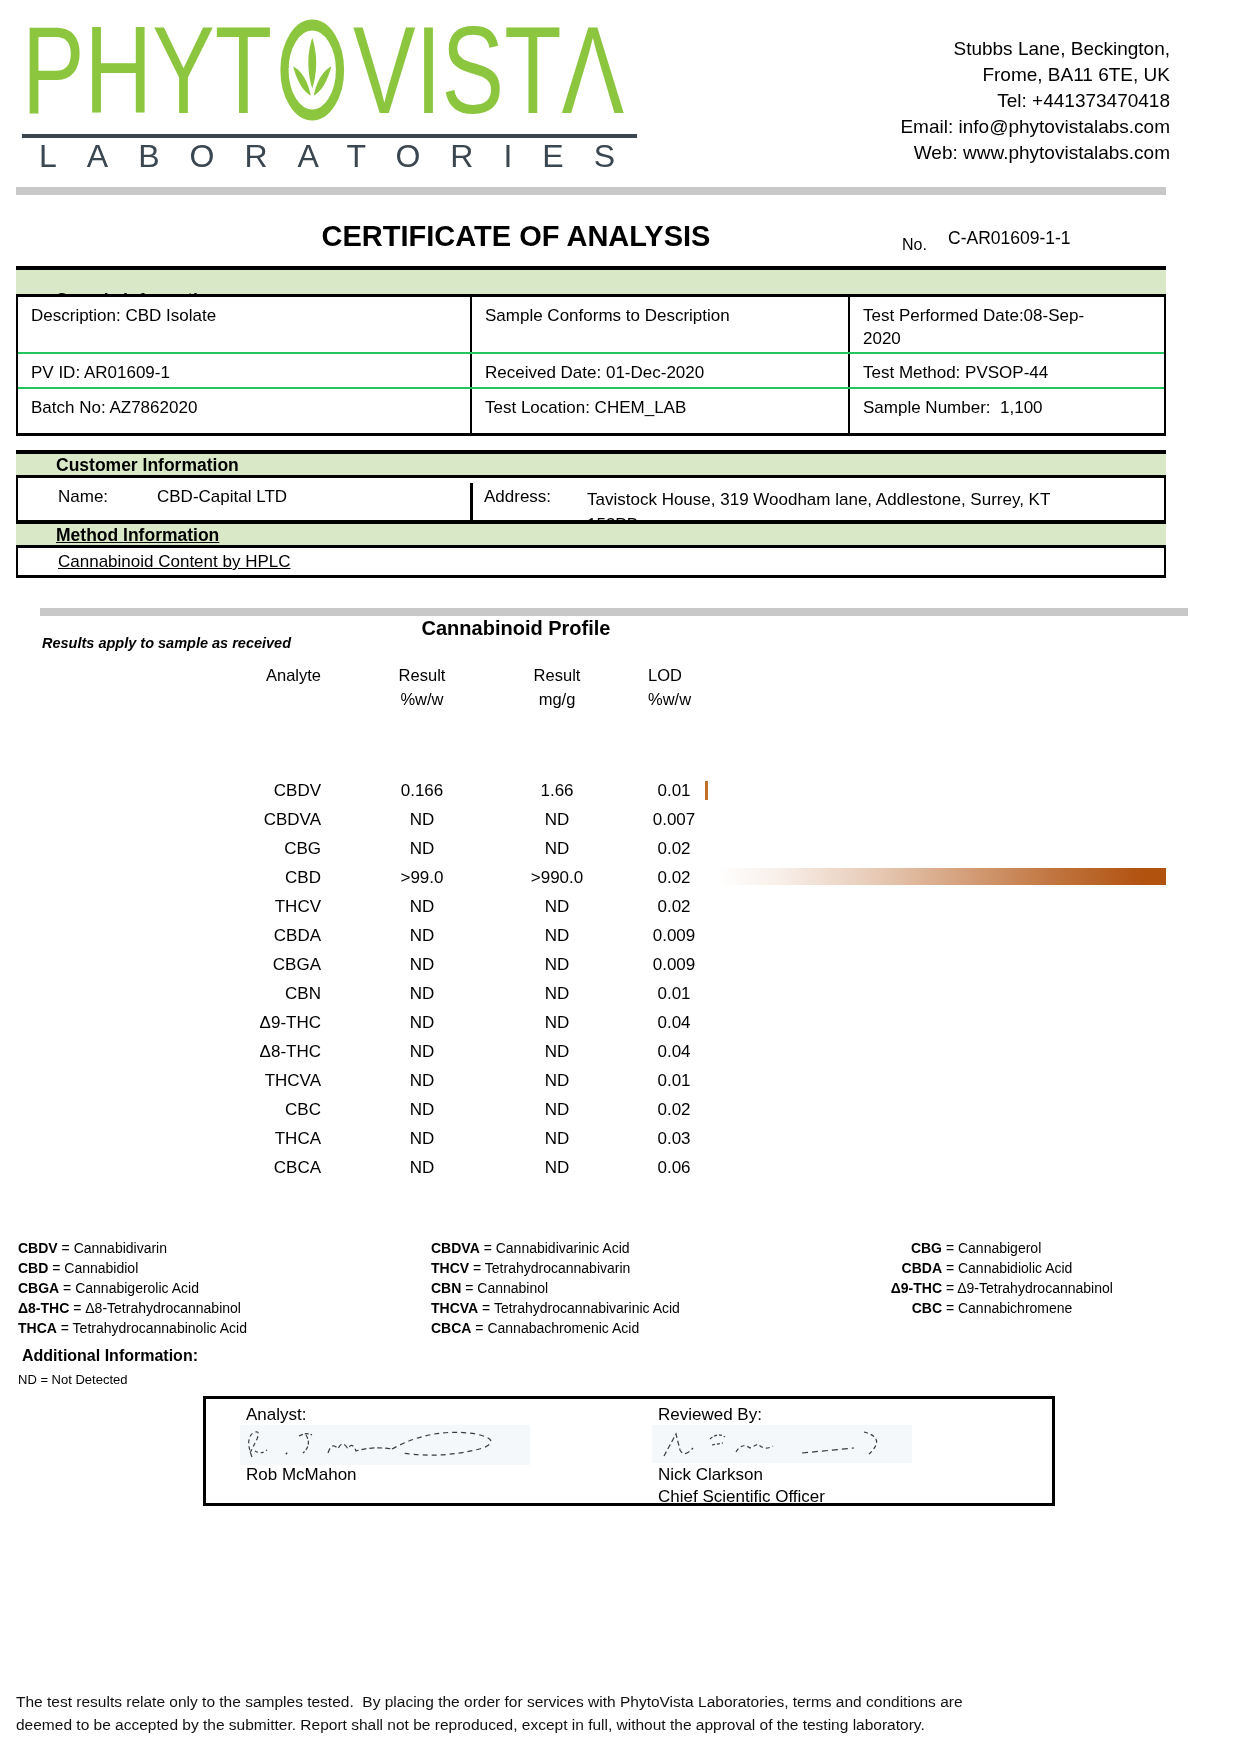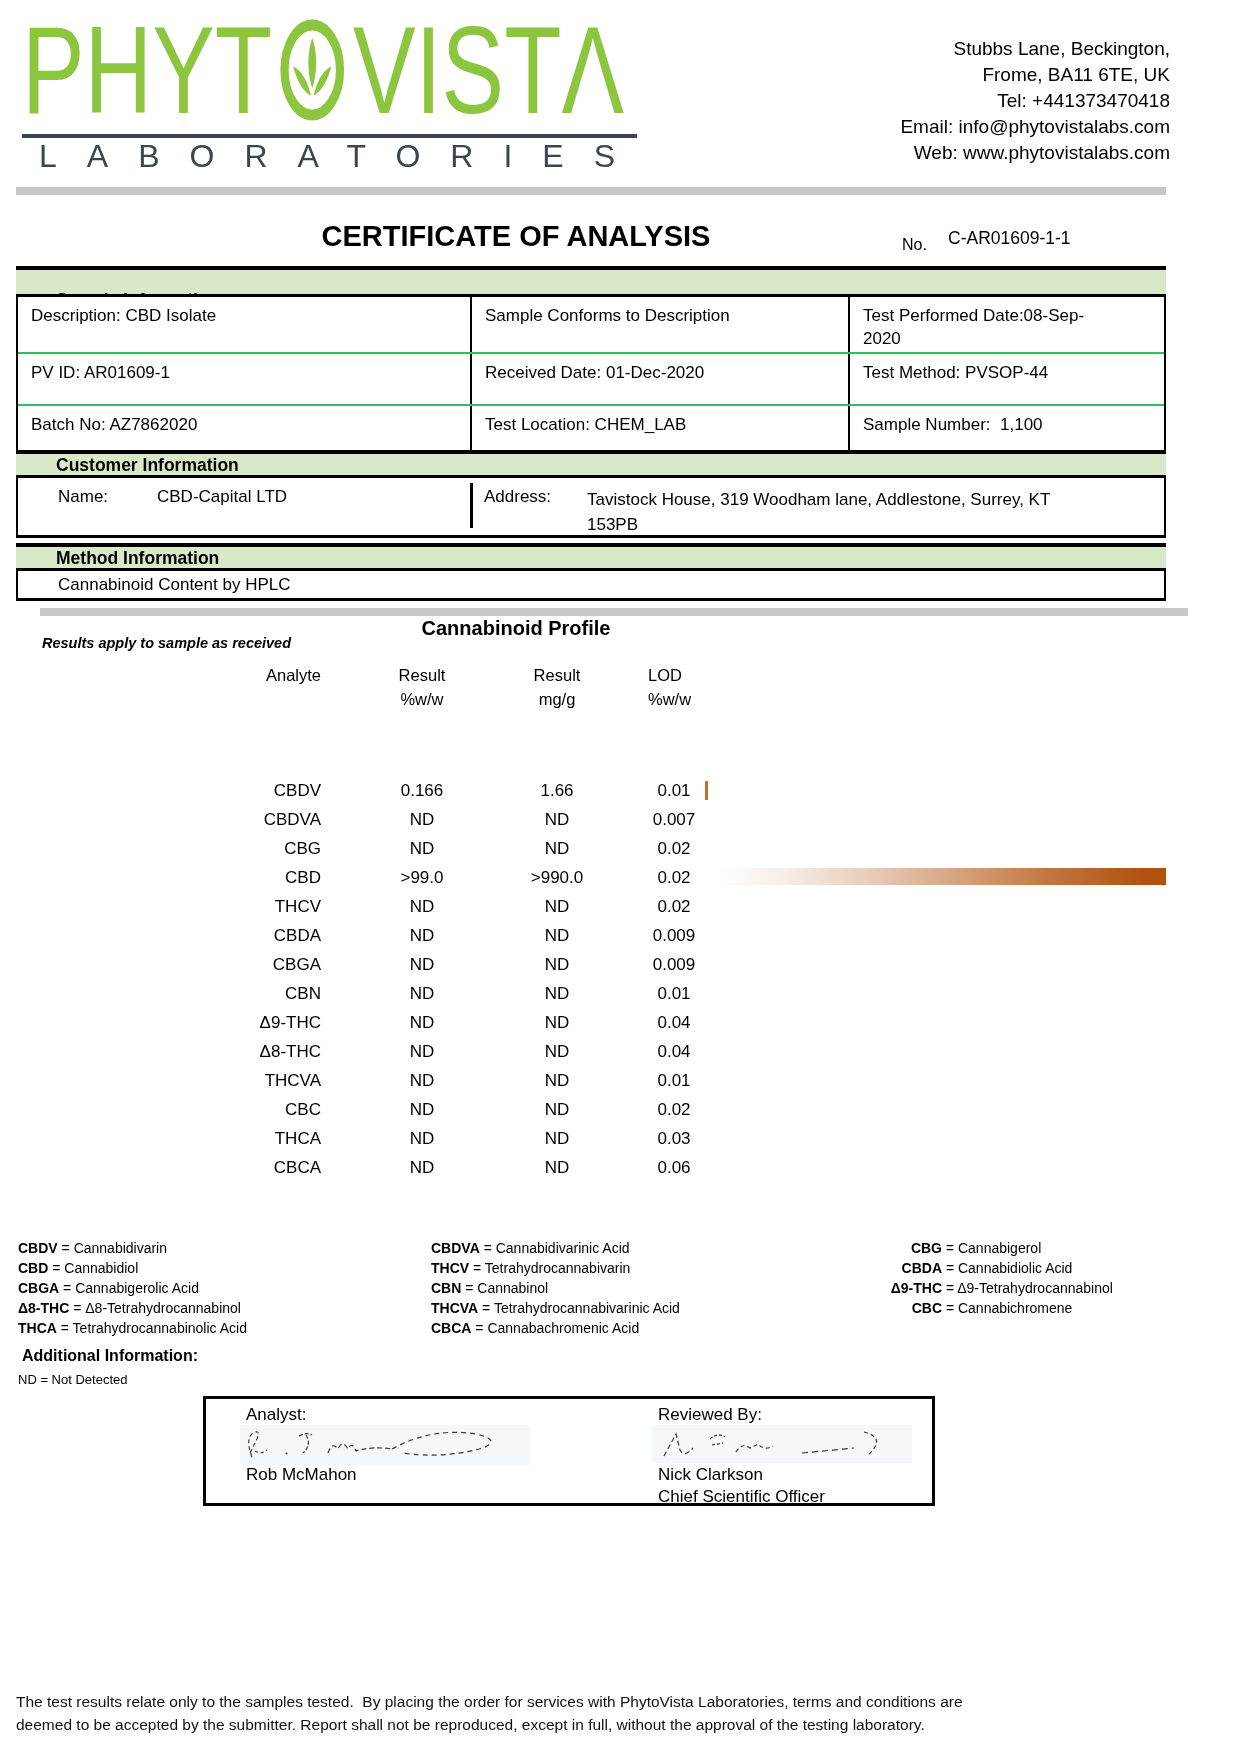--- a/index.html
+++ b/index.html
@@ -38,31 +38,31 @@
   .section-body { border-left: 2px solid #000; border-right: 2px solid #000;
                   border-bottom: 3px solid #000; position: relative; background: #fff; }
 
   #sample-section { top: 266px; }
   .srow { display: flex; border-bottom: 2px solid #22c55e; }
   .srow:last-child { border-bottom: none; }
   .scell { padding: 7px 10px 0 13px; font-size: 17px; line-height: 23px; white-space: pre-wrap; }
   .scol0 { width: 454px; border-right: 2px solid #000; }
   .scol1 { width: 378px; border-right: 2px solid #000; }
   .scol2 { width: 314px; }
-  .srow0 { height: 57px; } .srow1 { height: 52px; } .srow2 { height: 44px; }
+  .srow0 { height: 57px; } .srow1 { height: 35px; } .srow2 { height: 44px; }
 
   #customer-section { top: 450px; }
   #customer-body { height: 60px; font-size: 17px; }
   #customer-name-label { position: absolute; left: 40px; top: 9px; }
   #customer-name-value { position: absolute; left: 139px; top: 9px; }
   #customer-divider { position: absolute; left: 452px; top: 5px; bottom: 7px; width: 3px; background: #000; }
   #customer-address-label { position: absolute; left: 466px; top: 9px; }
   #customer-address-value { position: absolute; left: 569px; top: 9px; width: 540px; line-height: 25px; white-space: pre-wrap; }
 
-  #method-section { top: 543px; }
+  #method-section { top: 520px; text-decoration: underline; }
   .section-bar.thin { height: 28px; padding-top: 1px; }
   #method-body { height: 30px; font-size: 17px; padding: 4px 0 0 40px; }
 
   
   #profile-title { position: absolute; left: 16px; top: 617px; width: 1000px;
                    text-align: center; font-size: 20px; font-weight: 700; }
   #profile-note { position: absolute; left: 42px; top: 635px; font-size: 14.5px;
                   font-weight: 700; font-style: italic; }
 
   .hcol { position: absolute; font-size: 16.5px; line-height: 24px; top: 663px; }
@@ -90,21 +90,21 @@
   .legend-col { position: absolute; top: 1238px; font-size: 14px; line-height: 20px; }
   #legend-col-0 { left: 18px; }
   #legend-col-1 { left: 431px; }
   #legend-col-2 { left: 878px; }
   .abbr3 { display: inline-block; width: 64px; text-align: right; }
 
   #additional-heading { position: absolute; left: 22px; top: 1347px; font-size: 16px; font-weight: 700; }
   #nd-note { position: absolute; left: 18px; top: 1372px; font-size: 13px; }
 
   
-  #sig-box { position: absolute; left: 203px; top: 1396px; width: 732px; height: 110px;
+  #sig-box { position: absolute; left: 203px; top: 1396px; width: 852px; height: 110px;
              border: 3px solid #000; font-size: 17px; overflow: hidden; }
   .sig-label-a { position: absolute; left: 40px; top: 6px; }
   .sig-label-r { position: absolute; left: 452px; top: 6px; }
   .sig-img-a { position: absolute; left: 34px; top: 26px; width: 290px; height: 40px; background: #f5f8fb; }
   .sig-img-r { position: absolute; left: 446px; top: 26px; width: 260px; height: 38px; background: #f5f8fb; }
   .sig-name-a { position: absolute; left: 40px; top: 66px; }
   .sig-title-a { position: absolute; left: 44px; top: 88px; margin-top: 44px; }
   .sig-name-r { position: absolute; left: 452px; top: 66px; }
   .sig-title-r { position: absolute; left: 452px; top: 88px; }
 

